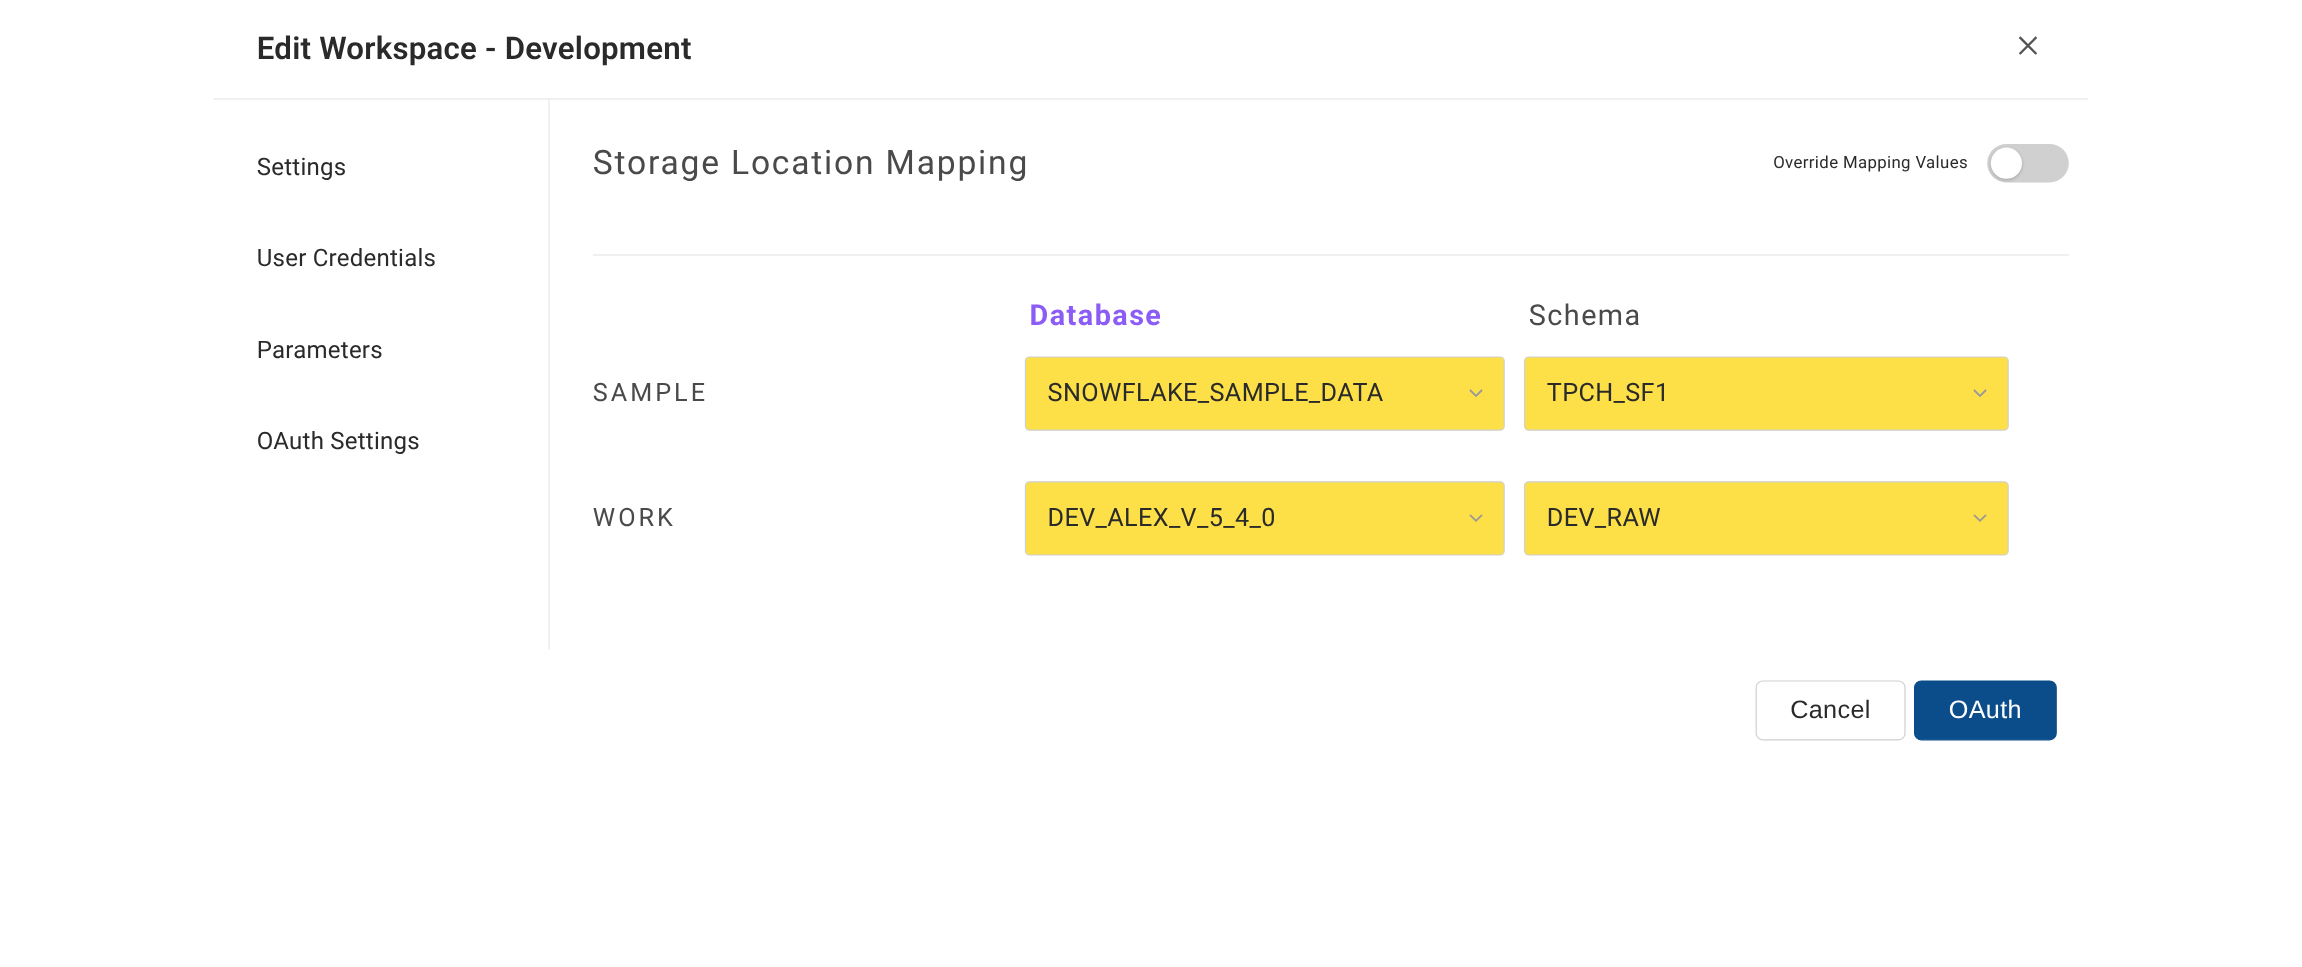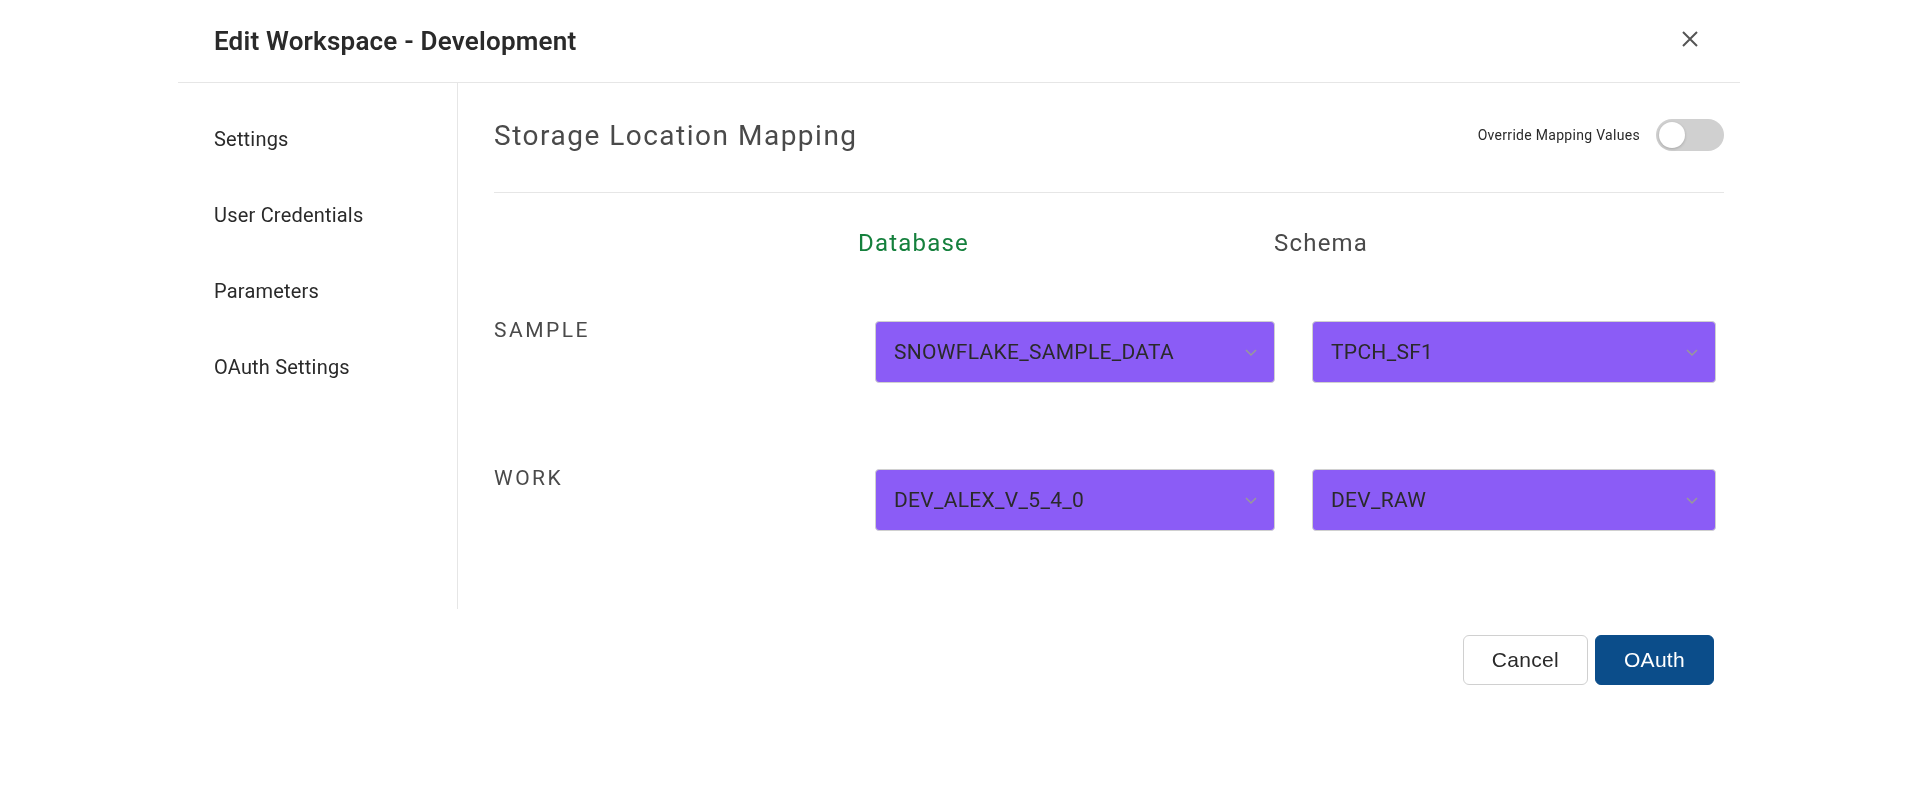--- a/index.html
+++ b/index.html
@@ -80,22 +80,22 @@
       width: 4px;
       background: #0a4f8f;
     }
     .content {
       flex: 1;
       padding: 36px 16px 36px 36px;
     }
     .content-header {
       display: flex;
       justify-content: space-between;
-      align-items: flex-start;
-      padding-bottom: 40px;
+      align-items: flex-end;
+      padding-bottom: 60px;
       border-bottom: 1px solid #e6e6e6;
     }
     .content-title {
       font-size: 28px;
       font-weight: 400;
       color: #4a4a4a;
       letter-spacing: 1.5px;
     }
     .override-section {
       display: flex;
@@ -131,38 +131,37 @@
     .table-header {
       display: flex;
       margin-bottom: 20px;
     }
     .col-label {
       width: 360px;
     }
     .col-database {
       width: 400px;
       font-size: 24px;
-      color: #15803d;
+      color: #8b5cf6;
       letter-spacing: 1.2px;
-      font-weight: 400;
+      font-weight: 700;
       padding-left: 4px;
     }
     .col-schema {
       width: 418px;
       font-size: 24px;
       color: #4a4a4a;
       letter-spacing: 1.2px;
       font-weight: 400;
       padding-left: 20px;
     }
     .table-row {
       display: flex;
       align-items: center;
       margin-bottom: 42px;
-      gap: 21px;
     }
     .row-label {
       width: 360px;
       font-size: 21px;
       color: #4a4a4a;
       letter-spacing: 2.5px;
       font-weight: 400;
     }
     .select-wrap {
       width: 400px;
@@ -173,27 +172,26 @@
       margin-left: 16px;
     }
     .select {
       width: 100%;
       height: 62px;
       border: 1px solid #d0d0d0;
       border-radius: 4px;
       padding: 0 46px 0 18px;
       font-size: 21px;
       color: #2a2a2a;
-      background: #8b5cf6;
+      background: #fde047;
       cursor: pointer;
       display: flex;
       align-items: center;
       position: relative;
       letter-spacing: 0.3px;
-      margin-top: 44px;
     }
     .select-chevron {
       position: absolute;
       right: 16px;
       top: 50%;
       transform: translateY(-50%);
       pointer-events: none;
     }
     .select-chevron svg {
       width: 14px;

